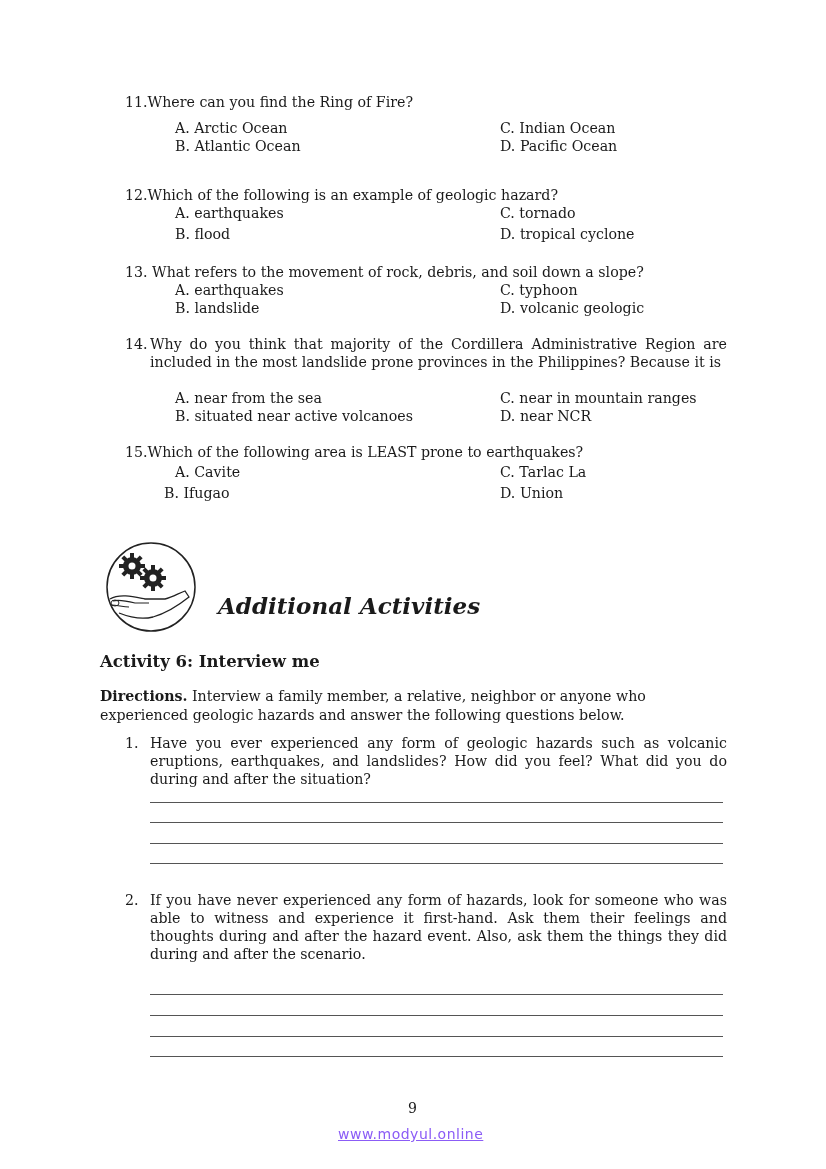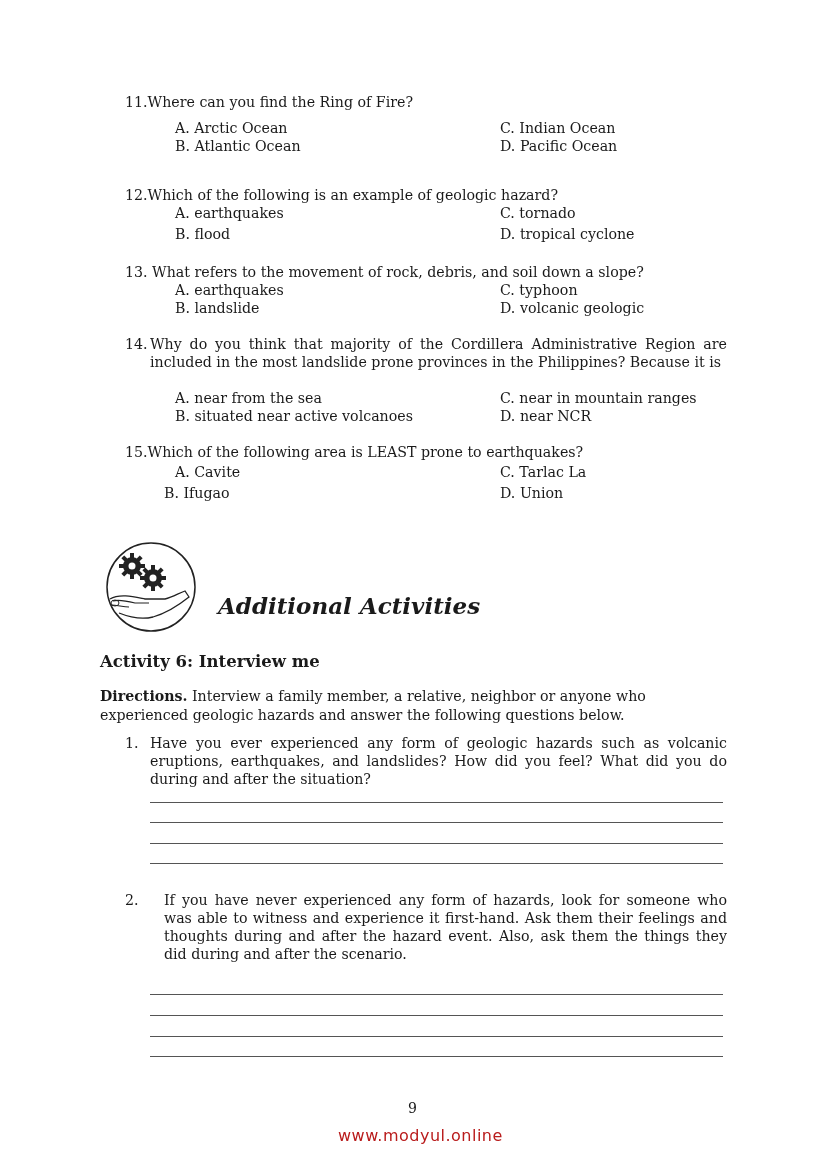--- a/index.html
+++ b/index.html
@@ -8,21 +8,21 @@
   .abs { position:absolute; }
   .q { font-size:14.2px; line-height:18px; }
   .opt { font-size:14.2px; line-height:18px; white-space:nowrap; }
   .heading { font-family:"DejaVu Serif", serif; font-weight:bold; font-style:italic; font-size:23px; }
   .act-title { font-weight:bold; font-size:16.5px; }
   .dir { font-size:14.2px; line-height:19px; width:560px; }
   .dir b { font-weight:bold; }
   .item { font-size:14.2px; line-height:18px; width:578px; text-align:justify; }
   .line { position:absolute; left:150px; width:573px; border-top:1px solid #555; height:0; }
   .pnum { font-size:14px; }
-  .wm { font-family:"DejaVu Sans", sans-serif; font-size:16px; color:#b91c1c; letter-spacing:0.5px; }
+  .wm { font-family:"DejaVu Sans", sans-serif; font-size:14px; color:#8b5cf6; letter-spacing:0.5px;text-decoration:underline; }
 </style>
 </head>
 <body>
 
 <div class="abs q" style="left:125px;top:93px;">
   <span>11.</span><span>Where can you find the Ring of Fire?</span>
 </div>
 <div class="abs opt" style="left:175px;top:119px;">A.  Arctic Ocean</div>
 <div class="abs opt" style="left:175px;top:137px;">B.  Atlantic Ocean</div>
 <div class="abs opt" style="left:500px;top:119px;">C. Indian Ocean</div>
@@ -95,21 +95,21 @@
   <span style="position:absolute;left:0;">1.</span>
   <div style="margin-left:25px;">Have you ever experienced any form of geologic hazards such as volcanic eruptions, earthquakes, and landslides? How did you feel? What did you do during and after the situation?</div>
 </div>
 <div class="line" style="top:802px;"></div>
 <div class="line" style="top:822px;"></div>
 <div class="line" style="top:843px;"></div>
 <div class="line" style="top:863px;"></div>
 
 <div class="abs item" style="left:125px;top:891px;width:602px;">
   <span style="position:absolute;left:0;">2.</span>
-  <div style="margin-left:39px;text-align:justify;">If you have never experienced any form of hazards, look for someone who was able to witness and experience it first-hand. Ask them their feelings and thoughts during and after the hazard event. Also, ask them the things they did during and after the scenario.</div>
+  <div style="margin-left:25px;text-align:justify;">If you have never experienced any form of hazards, look for someone who was able to witness and experience it first-hand. Ask them their feelings and thoughts during and after the hazard event. Also, ask them the things they did during and after the scenario.</div>
 </div>
 <div class="line" style="top:994px;"></div>
 <div class="line" style="top:1015px;"></div>
 <div class="line" style="top:1036px;"></div>
 <div class="line" style="top:1056px;"></div>
 
 <div class="abs pnum" style="left:408px;top:1100px;">9</div>
 <div class="abs wm" style="left:338px;top:1126px;">www.modyul.online</div>
 
 </body></html>

